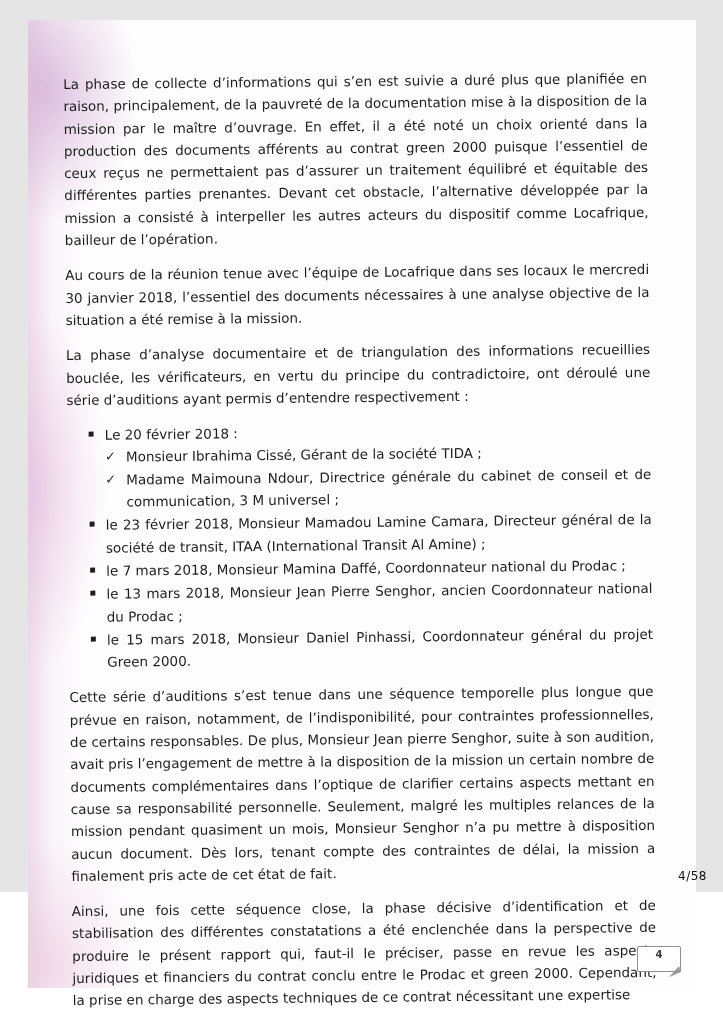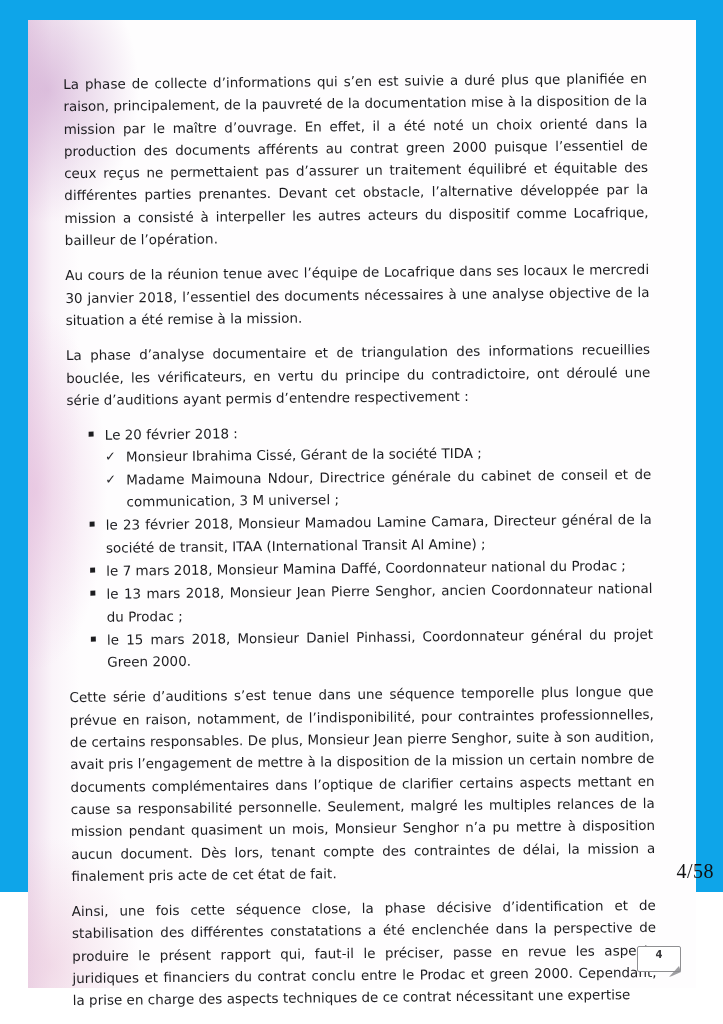--- a/index.html
+++ b/index.html
@@ -5,21 +5,21 @@
   html,body{
     margin:0; padding:0;
     background:#ffffff;
     width:723px; height:1024px;
     overflow:hidden;
     font-family:"DejaVu Sans", sans-serif;
   }
   .viewport{
     position:relative;
     width:723px; height:892px;
-    background:#0ea5e9;
+    background:#e5e5e5;
   }
   
   .scan-page{
     position:absolute; left:28px; top:20px;
     width:668px; height:968px;
     background:
       radial-gradient(130px 190px at 20px 70px,  rgba(196,148,198,0.55), rgba(196,148,198,0) 70%),
       radial-gradient(95px 240px at 8px 470px,   rgba(224,176,214,0.50), rgba(224,176,214,0) 75%),
       radial-gradient(120px 170px at 22px 945px, rgba(230,186,210,0.45), rgba(230,186,210,0) 75%),
       linear-gradient(90deg, rgba(215,172,209,0.42) 0px, rgba(240,222,238,0.28) 24px, rgba(255,255,255,0) 52px),
@@ -68,25 +68,24 @@
     color:#3a3a3c;
     margin-top:2px;
   }
   .pen-mark{
     position:absolute; right:-4px; bottom:-7px;
     width:16px; height:14px;
   }
 
   
   .page-indicator{
-    position:absolute; right:9px; bottom:9px;
-    font-size:20px;
+    position:absolute; right:16px; bottom:9px;
+    font-size:12px;
     color:#0f0f10;
     letter-spacing:0.5px;
-    font-family:Liberation Serif, serif;
   }
 </style>
 </head>
 <body>
 
 <div class="viewport">
 
   <div class="scan-page">
 
     <div class="scan-content">

